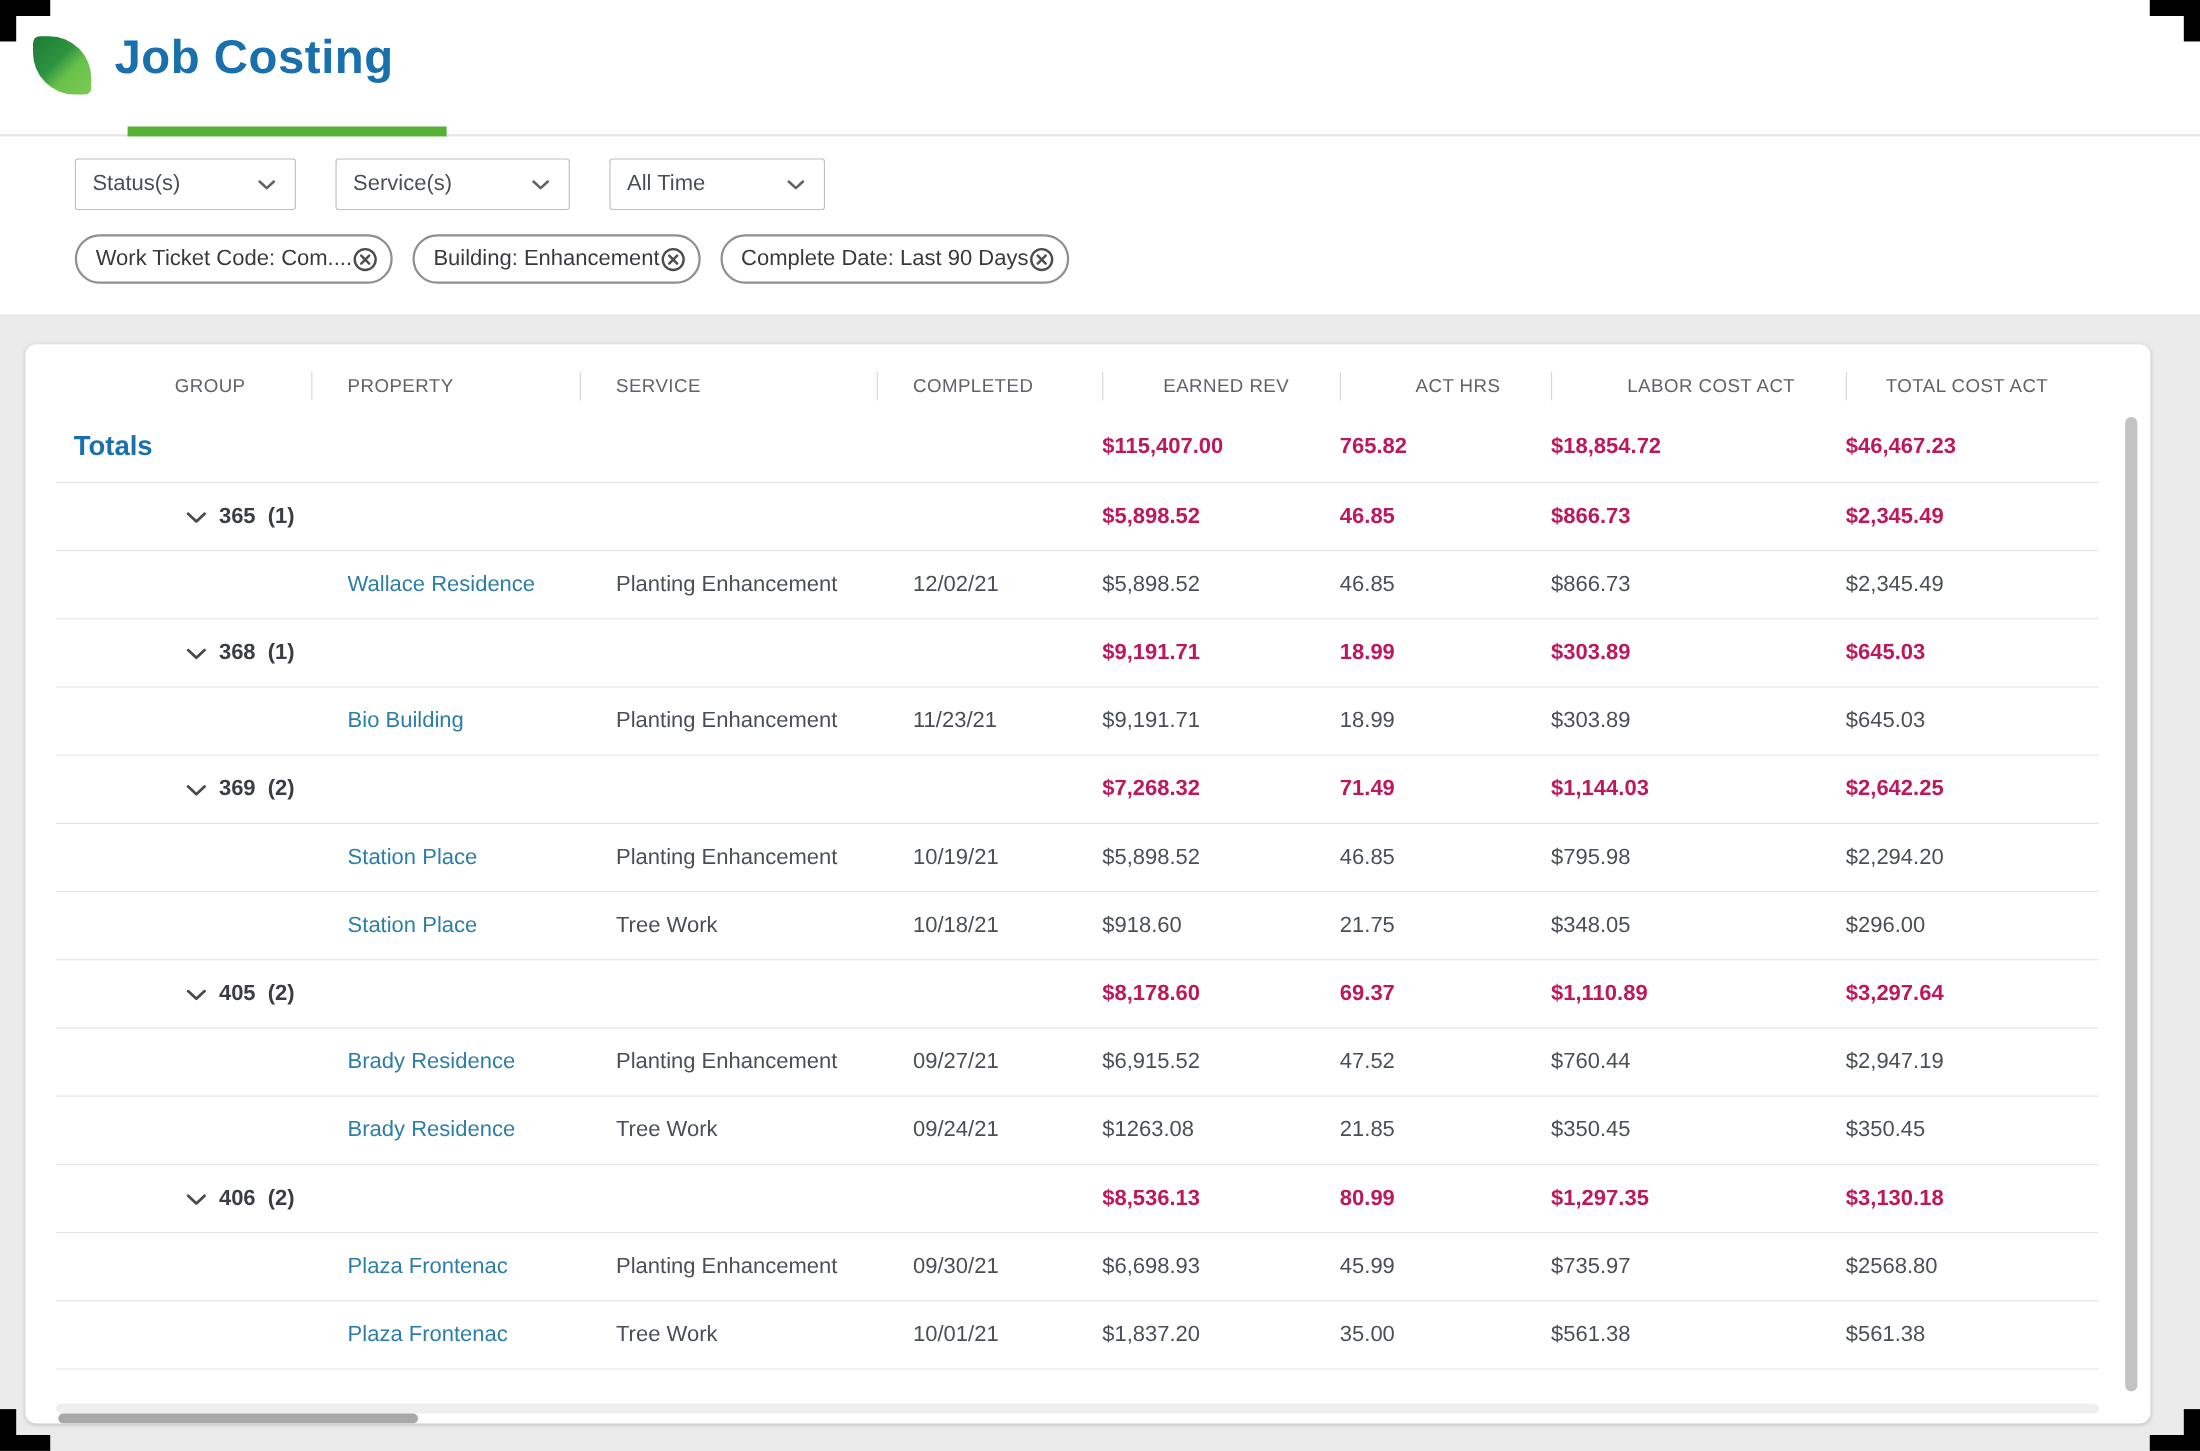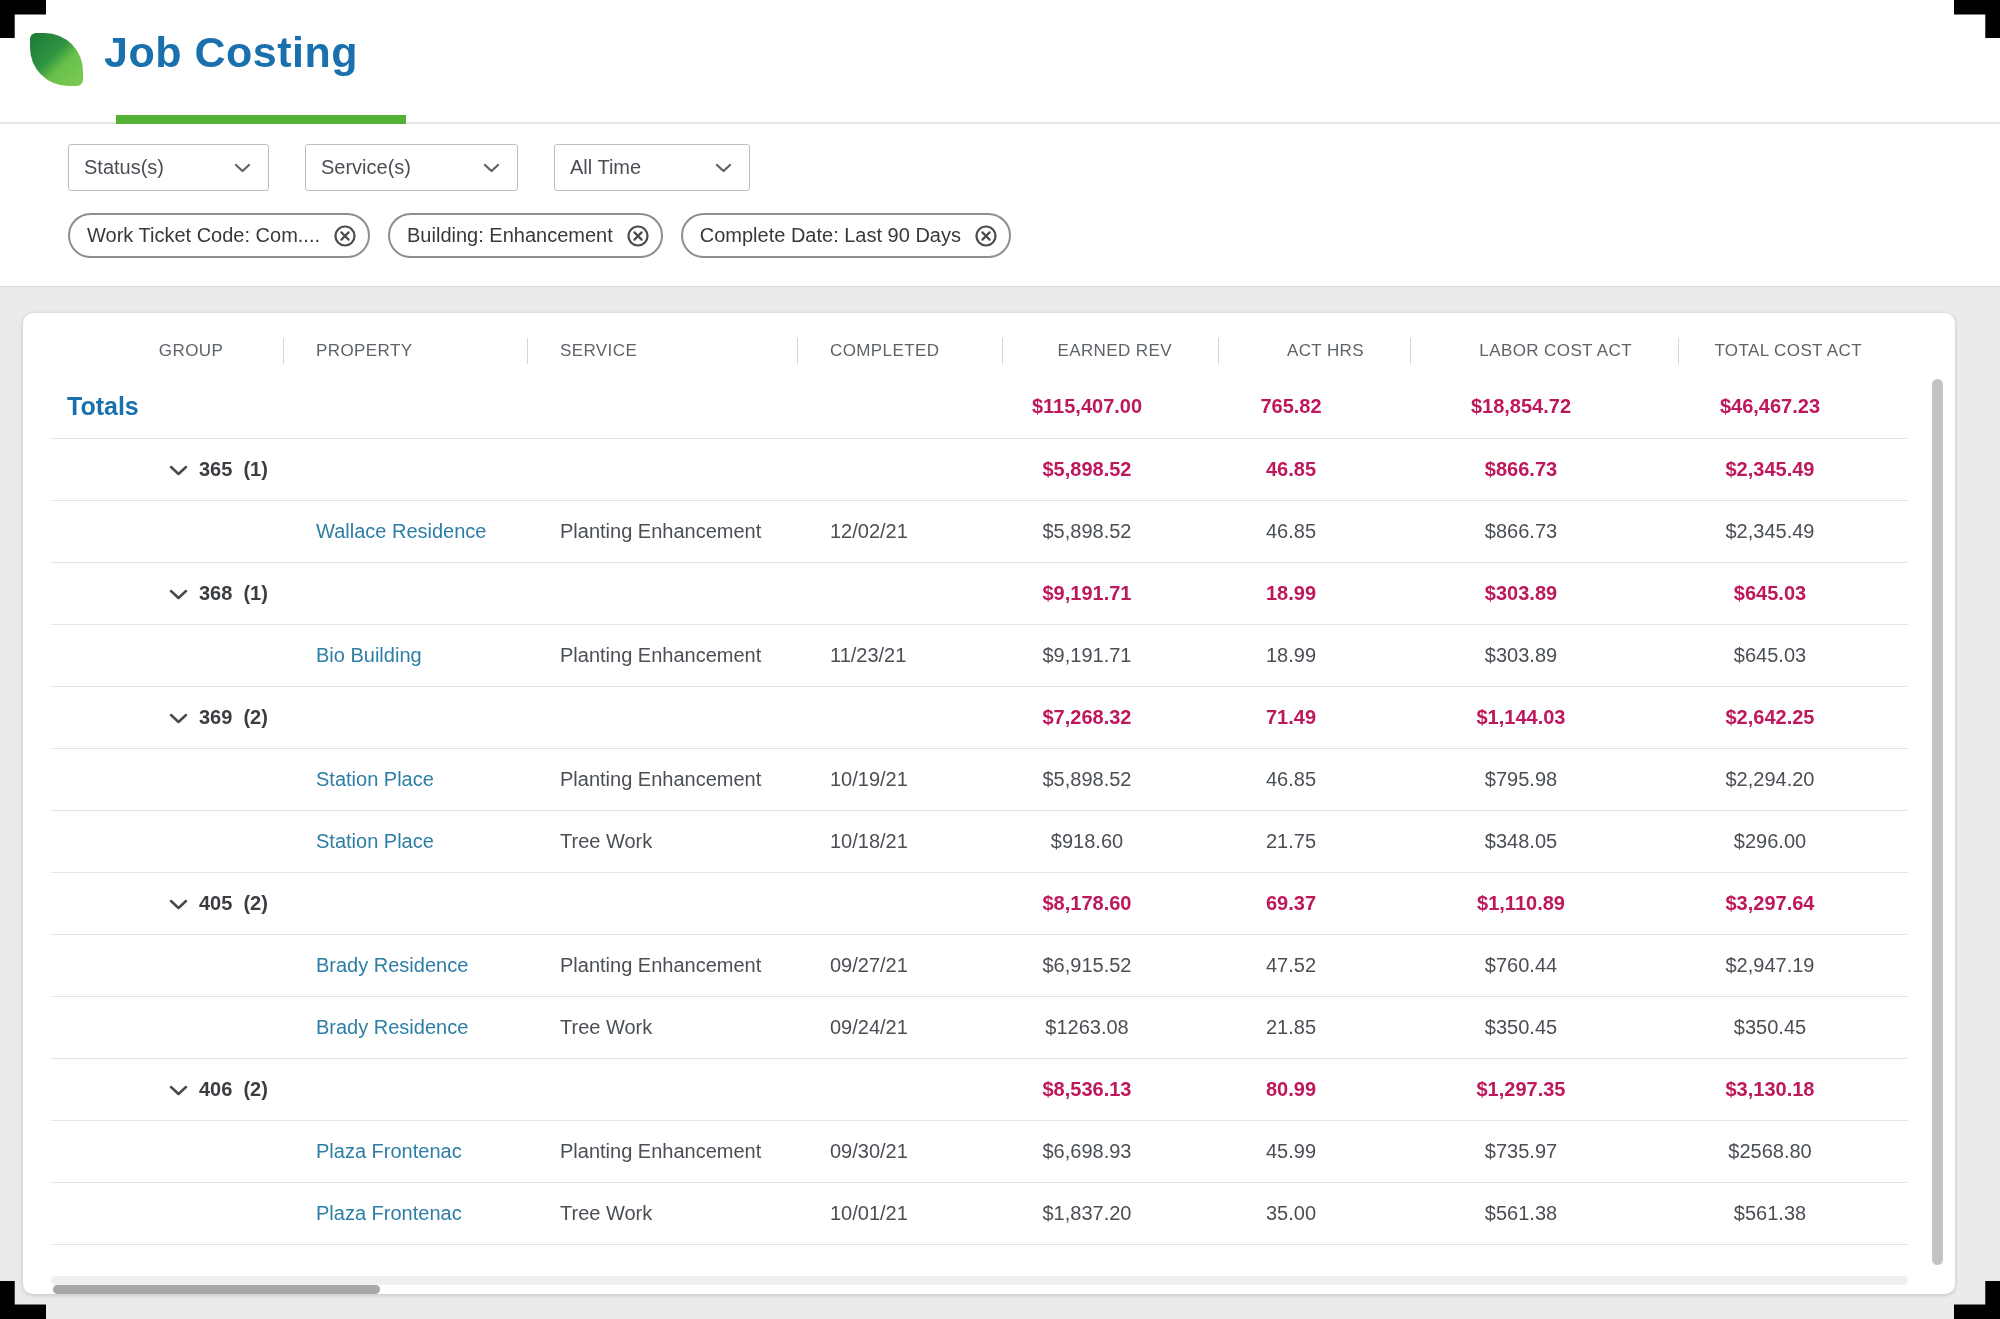--- a/index.html
+++ b/index.html
@@ -23,21 +23,21 @@
   .filterbar { background:#fff; padding:20px 0 28px 68px; border-bottom:1px solid #d9d9d9; }
   .dd-row { display:flex; gap:36px; }
   .dropdown {
     display:flex; align-items:center; justify-content:space-between;
     height:47px; border:1px solid #bdbdbd; border-radius:3px; background:#fff;
     padding:0 17px 0 15px; font-size:20px; color:#4a4f55; cursor:pointer; font-family:inherit;
   }
   .dropdown.w1{ width:201px; } .dropdown.w2{ width:213px; } .dropdown.w3{ width:196px; }
   .chip-row { display:flex; gap:18px; margin-top:22px; }
   .chip {
-    display:flex; align-items:center; gap:13px; height:45px;
+    display:flex; align-items:center; height:45px;
     border:2px solid #8f8f8f; border-radius:24px; padding:0 11px 0 17px;
     font-size:20px; color:#37393c; background:#fff; cursor:pointer; white-space:nowrap;
   }
   .chip-x { display:flex; cursor:pointer; }
 
   
   .content { background:#ebebeb; height:1046px; padding:26px 23px 0; }
   .card {
     position:relative; width:1932px; height:981px; background:#fff; border-radius:10px;
     box-shadow:0 1px 4px rgba(0,0,0,.18); padding:14px 0 0 28px; overflow:hidden;
@@ -56,21 +56,21 @@
   .thead .cell + .cell::before {
     content:""; position:absolute; left:0; top:11px; width:1px; height:26px; background:#d6d6d6;
   }
   .thead .cell.num { justify-content:flex-end; padding-right:46px; }
   .thead .h-group { justify-content:center; padding-left:48px; }
   .thead .h-left { padding-left:33px; }
 
   .trow { height:62px; border-bottom:1px solid #e4e4e4; font-size:20px; color:#4a4f55; }
   .trow.totals { height:64px; }
   .totals-label { color:#1a70ad; font-weight:bold; font-size:25px; padding-left:16px; }
-  .cell.num { text-align:center; padding-right:46px; }
+  .cell.num { text-align:left; padding-right:46px; }
   .b { font-weight:bold; color:#be185d; }
   .c-prop,.c-serv,.c-comp { padding-left:33px; }
   .plink { color:#2d7ea6; cursor:pointer; text-decoration:none; }
   .grow .c-group { display:flex; align-items:center; gap:11px; padding-left:118px; font-weight:bold; color:#3a3e43; }
   .gcount { font-weight:bold; }
   .chev { display:flex; cursor:pointer; margin-top:2px; }
 
   
   .vscroll { position:absolute; right:12px; top:66px; width:11px; height:886px; background:#c3c3c3; border-radius:6px; }
   .hscroll-track { position:absolute; left:28px; bottom:9px; width:1857px; height:9px; background:#efefef; border-radius:5px; }

